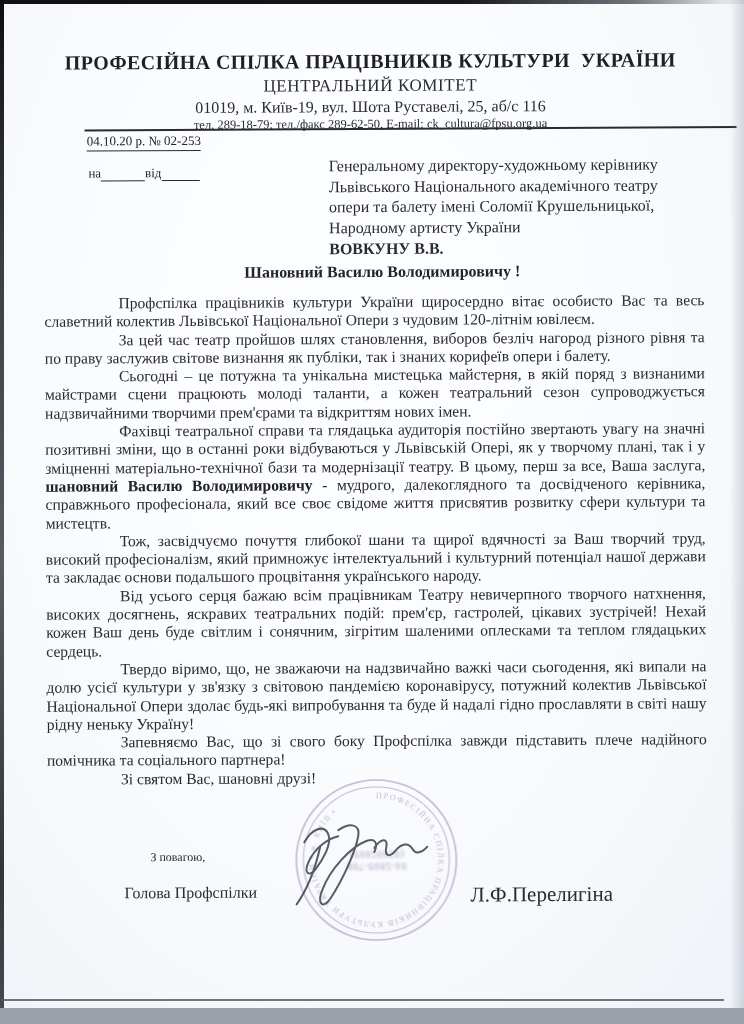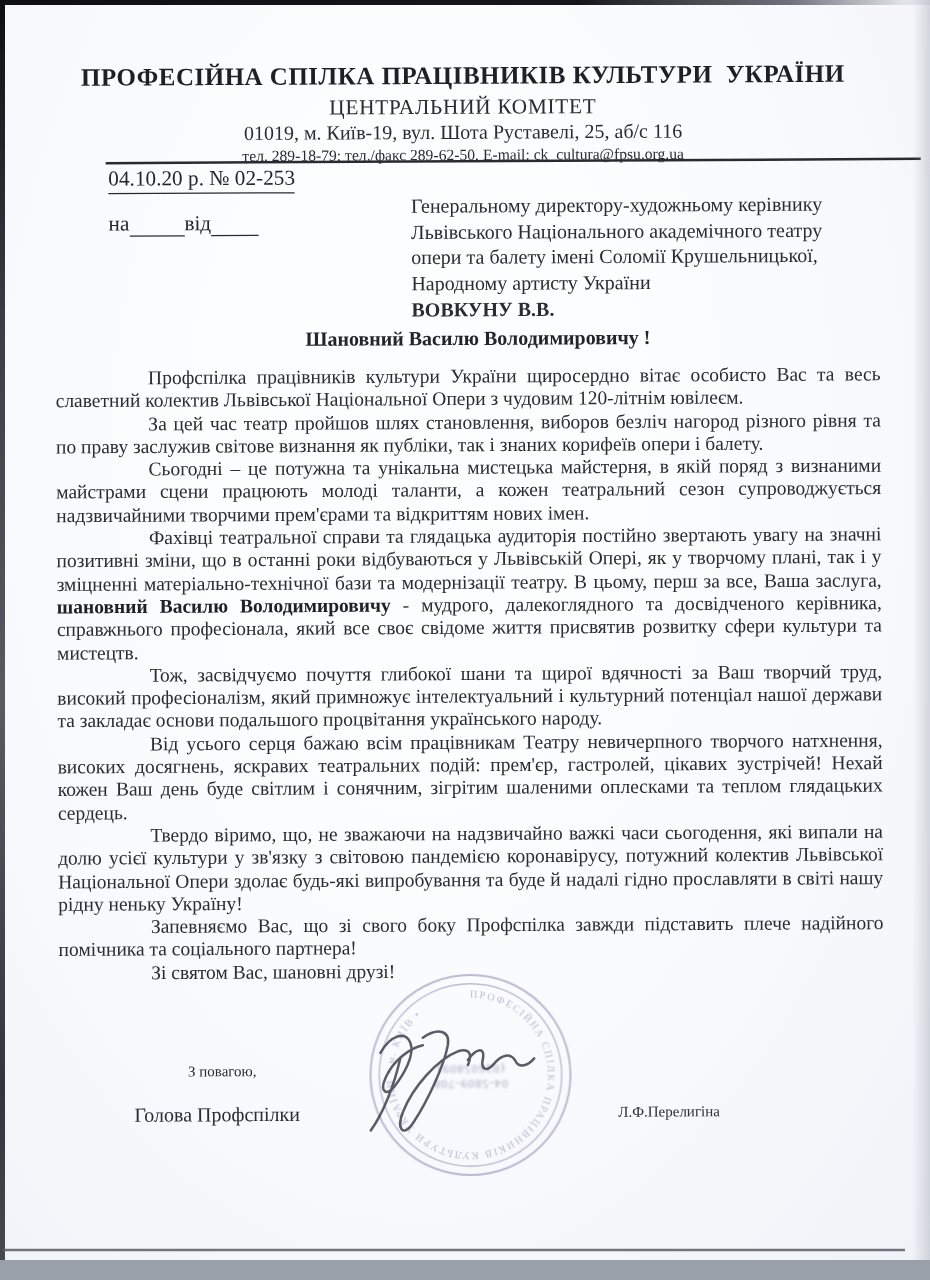--- a/index.html
+++ b/index.html
@@ -22,42 +22,42 @@
 
   
   .lh{position:absolute;top:0;left:0;width:744px;text-align:center;}
   .lh-org{margin-top:50px;font-weight:bold;font-size:20px;letter-spacing:.4px;white-space:pre;color:#1f1f26;}
   .lh-committee{margin-top:3px;font-size:17px;letter-spacing:.6px;}
   .lh-address{margin-top:2px;font-size:16px;}
   .lh-contacts{margin-top:1px;font-size:12.5px;}
   .lh-rule{position:absolute;top:128px;left:86px;right:6px;border-top:2px solid #2a2a31;}
 
   
-  .ref{position:absolute;left:88px;top:132px;font-size:17px;color:#24242c;}
+  .ref{position:absolute;left:88px;top:132px;font-size:13px;color:#24242c;text-align:center;}
   .ref-number{border-bottom:1px solid #2a2a31;padding-bottom:1px;display:inline-block;}
   .ref-reply{margin-top:14px;}
   .blank{display:inline-block;border-bottom:1px solid #2a2a31;height:12px;vertical-align:bottom;}
   .blank-1{width:44px;} .blank-2{width:38px;}
 
   
   .recipient{position:absolute;left:330px;top:156px;font-size:16px;line-height:20.5px;}
   .recipient .name{font-weight:bold;margin-top:1px;}
 
   .salutation{position:absolute;left:245px;top:263px;font-size:16px;font-weight:bold;color:#23232b;}
 
   
   .body-text{position:absolute;left:45px;top:293px;width:660px;font-size:15.6px;
     line-height:18.3px;text-align:justify;color:#2b2b33;}
   .body-text p{margin:0;text-indent:74px;}
   .body-text b{color:#202028;}
 
   
   .regards{position:absolute;left:148px;top:849px;font-size:12px;}
-  .sign-title{position:absolute;left:105px;top:883px;font-size:16px;}
-  .sign-name{position:absolute;left:492px;top:883px;font-size:12px;}
+  .sign-title{position:absolute;left:122px;top:883px;font-size:16px;}
+  .sign-name{position:absolute;left:468px;top:883px;font-size:21px;}
 
   
   .stamp{position:absolute;left:290px;top:776px;width:168px;height:168px;
     opacity:.8;filter:blur(.5px);}
   .stamp-center{position:absolute;left:290px;top:776px;width:168px;height:168px;
     display:flex;flex-direction:column;align-items:center;justify-content:center;
     transform:rotate(180deg);color:#9a90b8;font-size:9.5px;letter-spacing:1px;
     filter:blur(.8px);opacity:.85;text-align:center;line-height:12px;}
   .signature{position:absolute;left:288px;top:800px;width:160px;height:115px;}
 </style>

